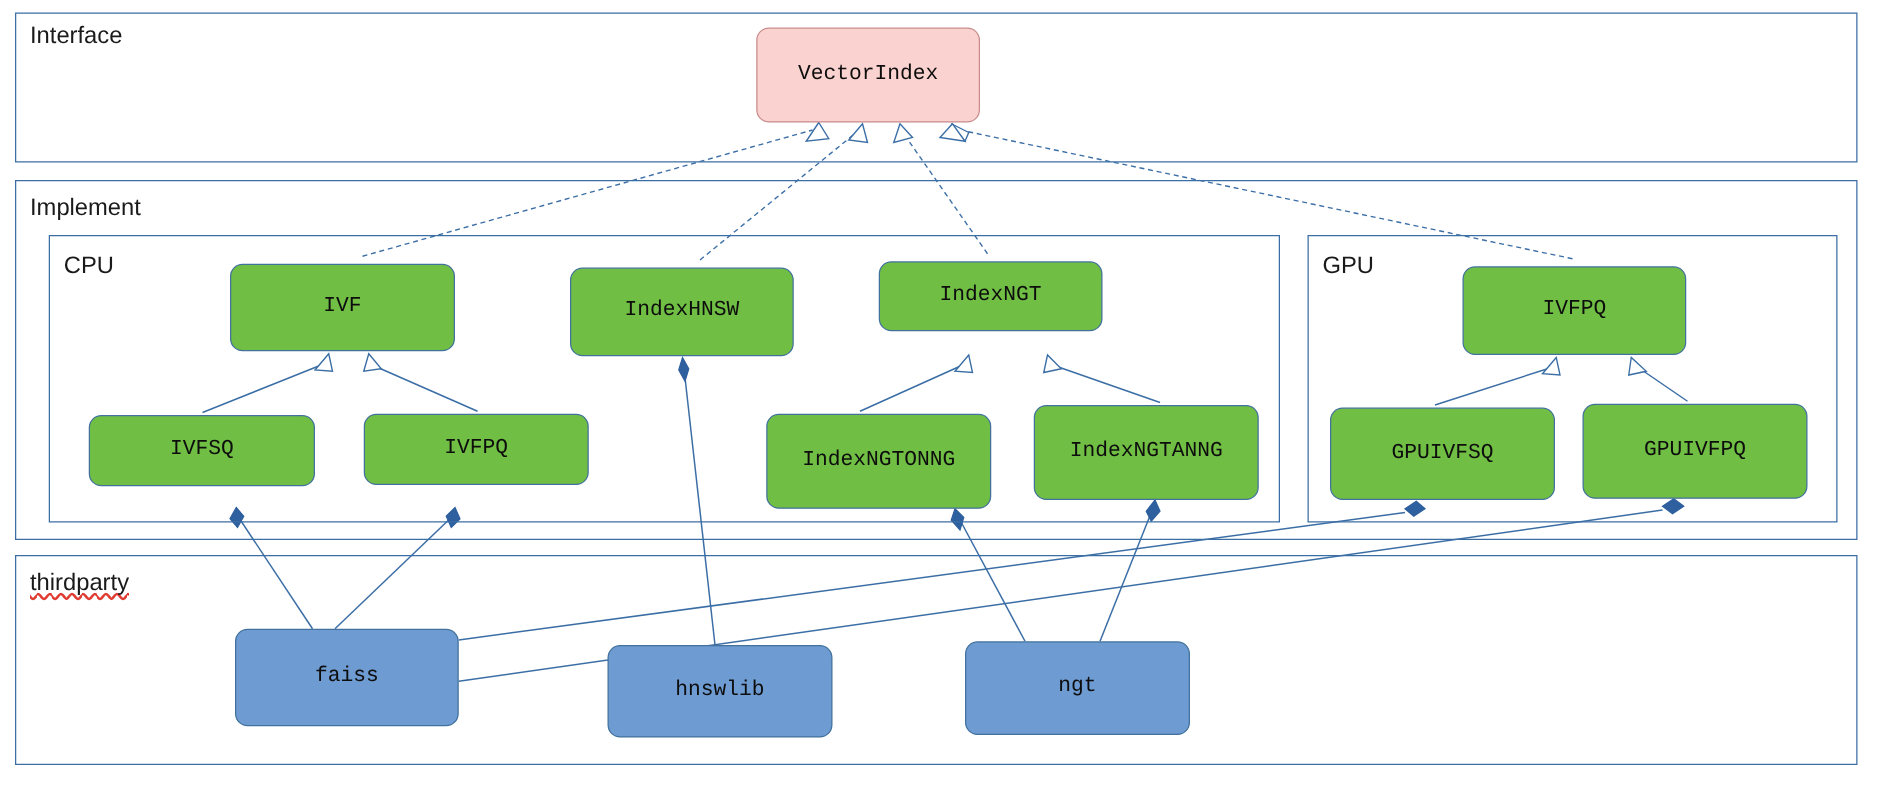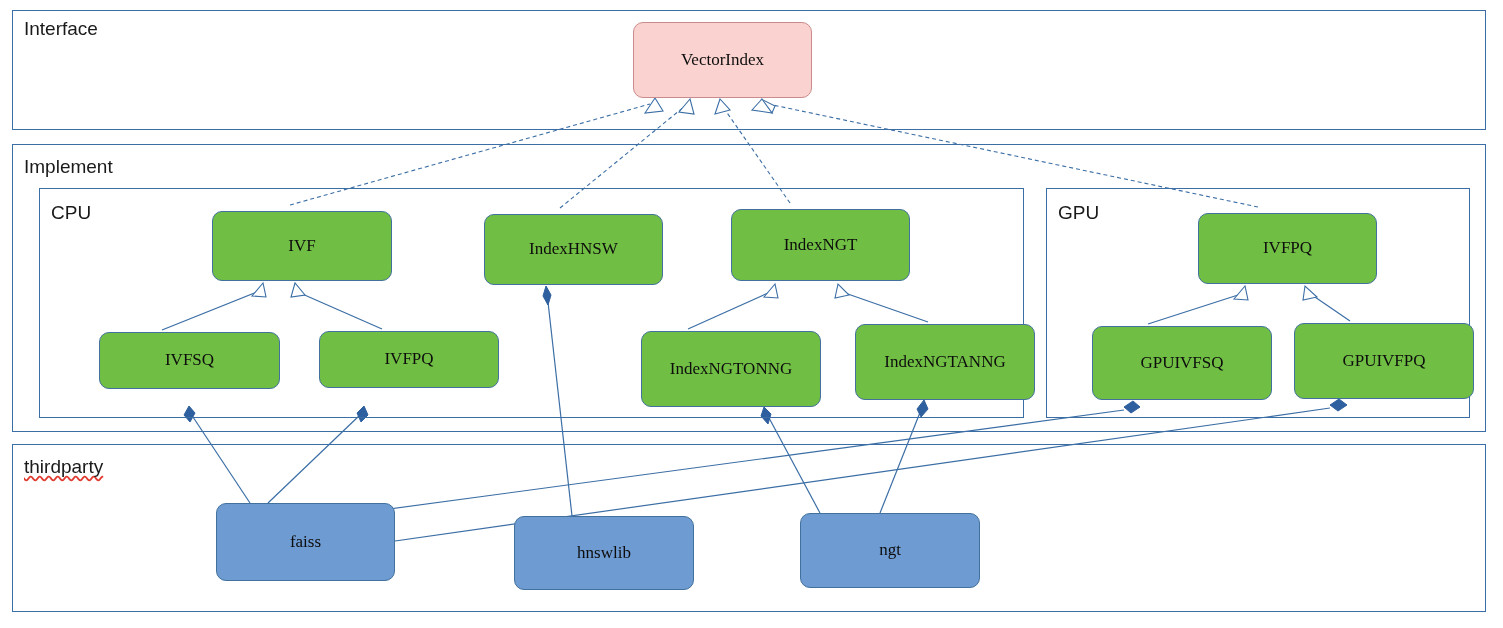--- a/index.html
+++ b/index.html
@@ -8,22 +8,22 @@
   #diagram{position:absolute;left:0;top:0;width:1503px;height:628px;}
 
   .group-box{position:absolute;border:1.4px solid #3b6ea5;background:transparent;box-sizing:border-box;}
   .group-label{position:absolute;font-family:"Liberation Sans",sans-serif;
                font-size:19px;color:#1a1a1a;white-space:nowrap;}
   .group-label.misspelled{text-decoration:underline wavy #e03c31;
                           text-decoration-skip-ink:none;text-underline-offset:2px;text-align:right;}
 
   .node{position:absolute;box-sizing:border-box;border:1.2px solid #41719c;
         border-radius:10px;display:flex;align-items:center;justify-content:center;
-        font-family:Liberation Serif, serif;font-size:17px;color:#0d0d0d;
-        text-align:center;line-height:1.1;margin-left:28px;}
+        font-family:Liberation Mono, monospace;font-size:17px;color:#0d0d0d;
+        text-align:center;line-height:1.1;}
   .node.iface{background:#fad3d0;border-color:#c98b8b;}
   .node.impl{background:#70bf44;}
   .node.third{background:#6e9bd1;}
 
   svg.edges{position:absolute;left:0;top:0;width:1503px;height:628px;
             pointer-events:none;overflow:visible;}
   .edge-dashed{stroke:#3b6ea5;stroke-width:1.1;fill:none;stroke-dasharray:4 3;}
   .edge-solid{stroke:#3b6ea5;stroke-width:1.2;fill:none;}
   .arrow-hollow{stroke:#3b6ea5;stroke-width:1.1;fill:#ffffff;}
   .diamond-filled{fill:#2e5f9e;stroke:#2e5f9e;stroke-width:1;}
@@ -122,21 +122,21 @@
 
   <div class="group-box" style="left:12px;top:444px;width:1474px;height:168px;"></div>
   <div class="group-label misspelled" style="left:24px;top:456px;">thirdparty</div>
 
   <div class="node iface" style="left:605px;top:22px;width:179px;height:76px;">VectorIndex</div>
 
   <div class="node impl" style="left:184px;top:211px;width:180px;height:70px;">IVF</div>
 
   <div class="node impl" style="left:456px;top:214px;width:179px;height:71px;">IndexHNSW</div>
 
-  <div class="node impl" style="left:703px;top:209px;width:179px;height:72px;">IndexNGT</div>
+  <div class="node impl" style="left:703px;top:209px;width:179px;height:56px;">IndexNGT</div>
 
   <div class="node impl" style="left:1170px;top:213px;width:179px;height:71px;">IVFPQ</div>
 
   <div class="node impl" style="left:71px;top:332px;width:181px;height:57px;">IVFSQ</div>
 
   <div class="node impl" style="left:291px;top:331px;width:180px;height:57px;">IVFPQ</div>
 
   <div class="node impl" style="left:613px;top:331px;width:180px;height:76px;">IndexNGTONNG</div>
 
   <div class="node impl" style="left:827px;top:324px;width:180px;height:76px;">IndexNGTANNG</div>

